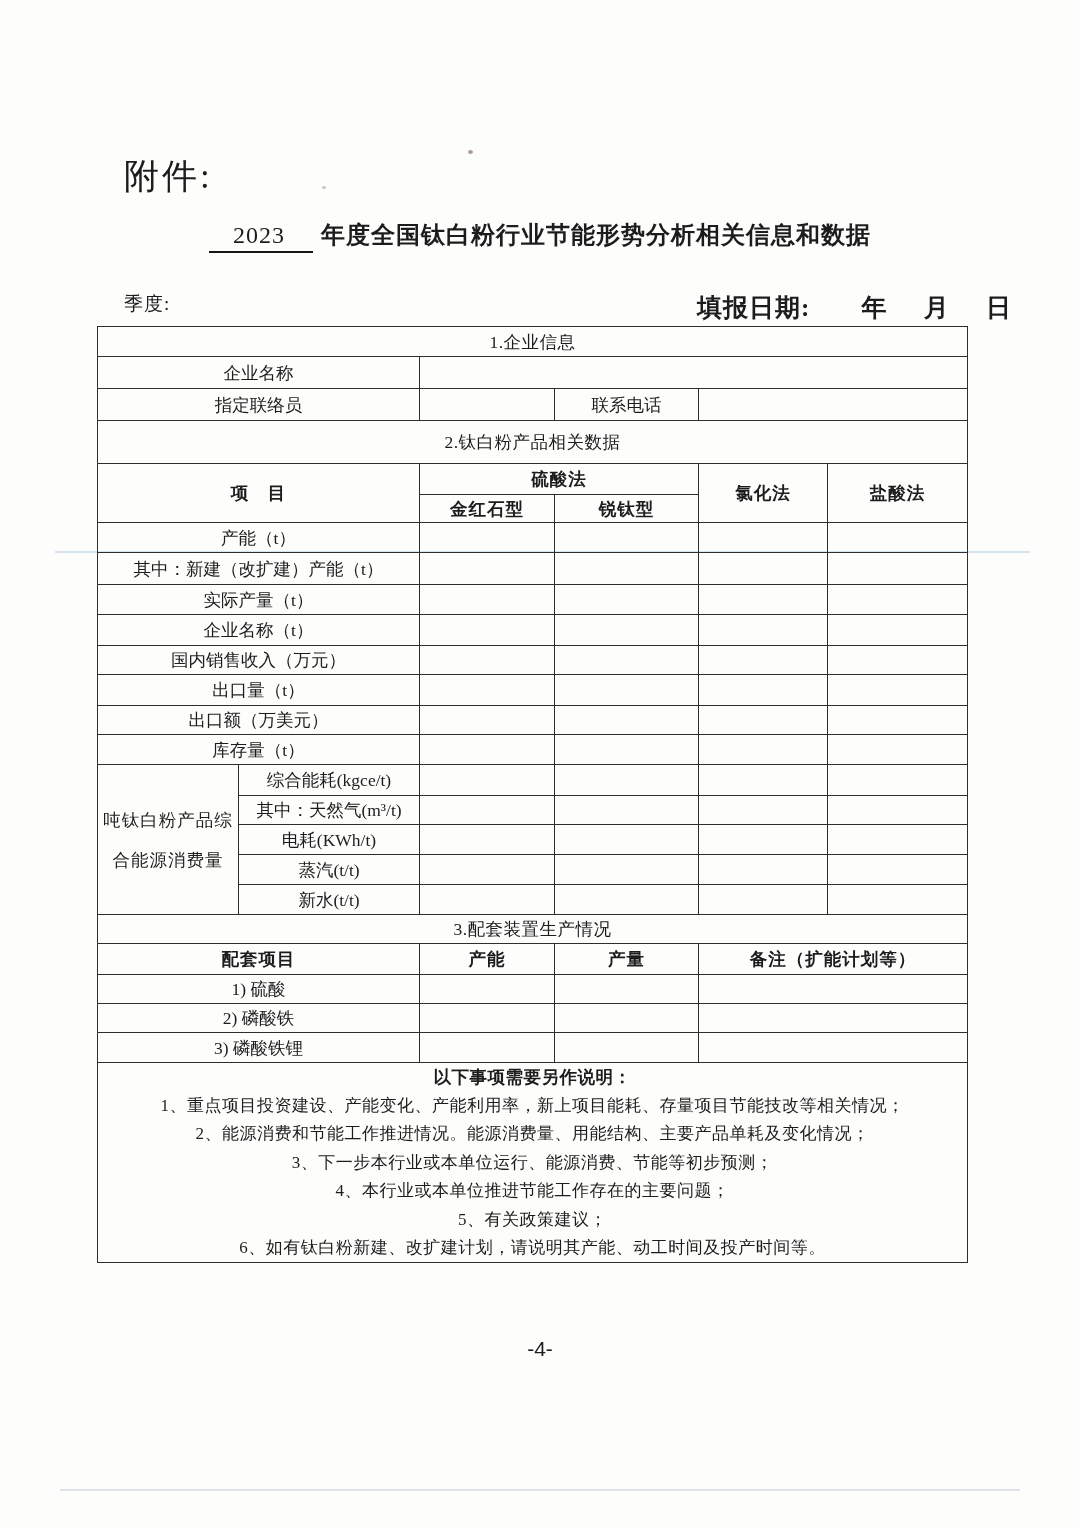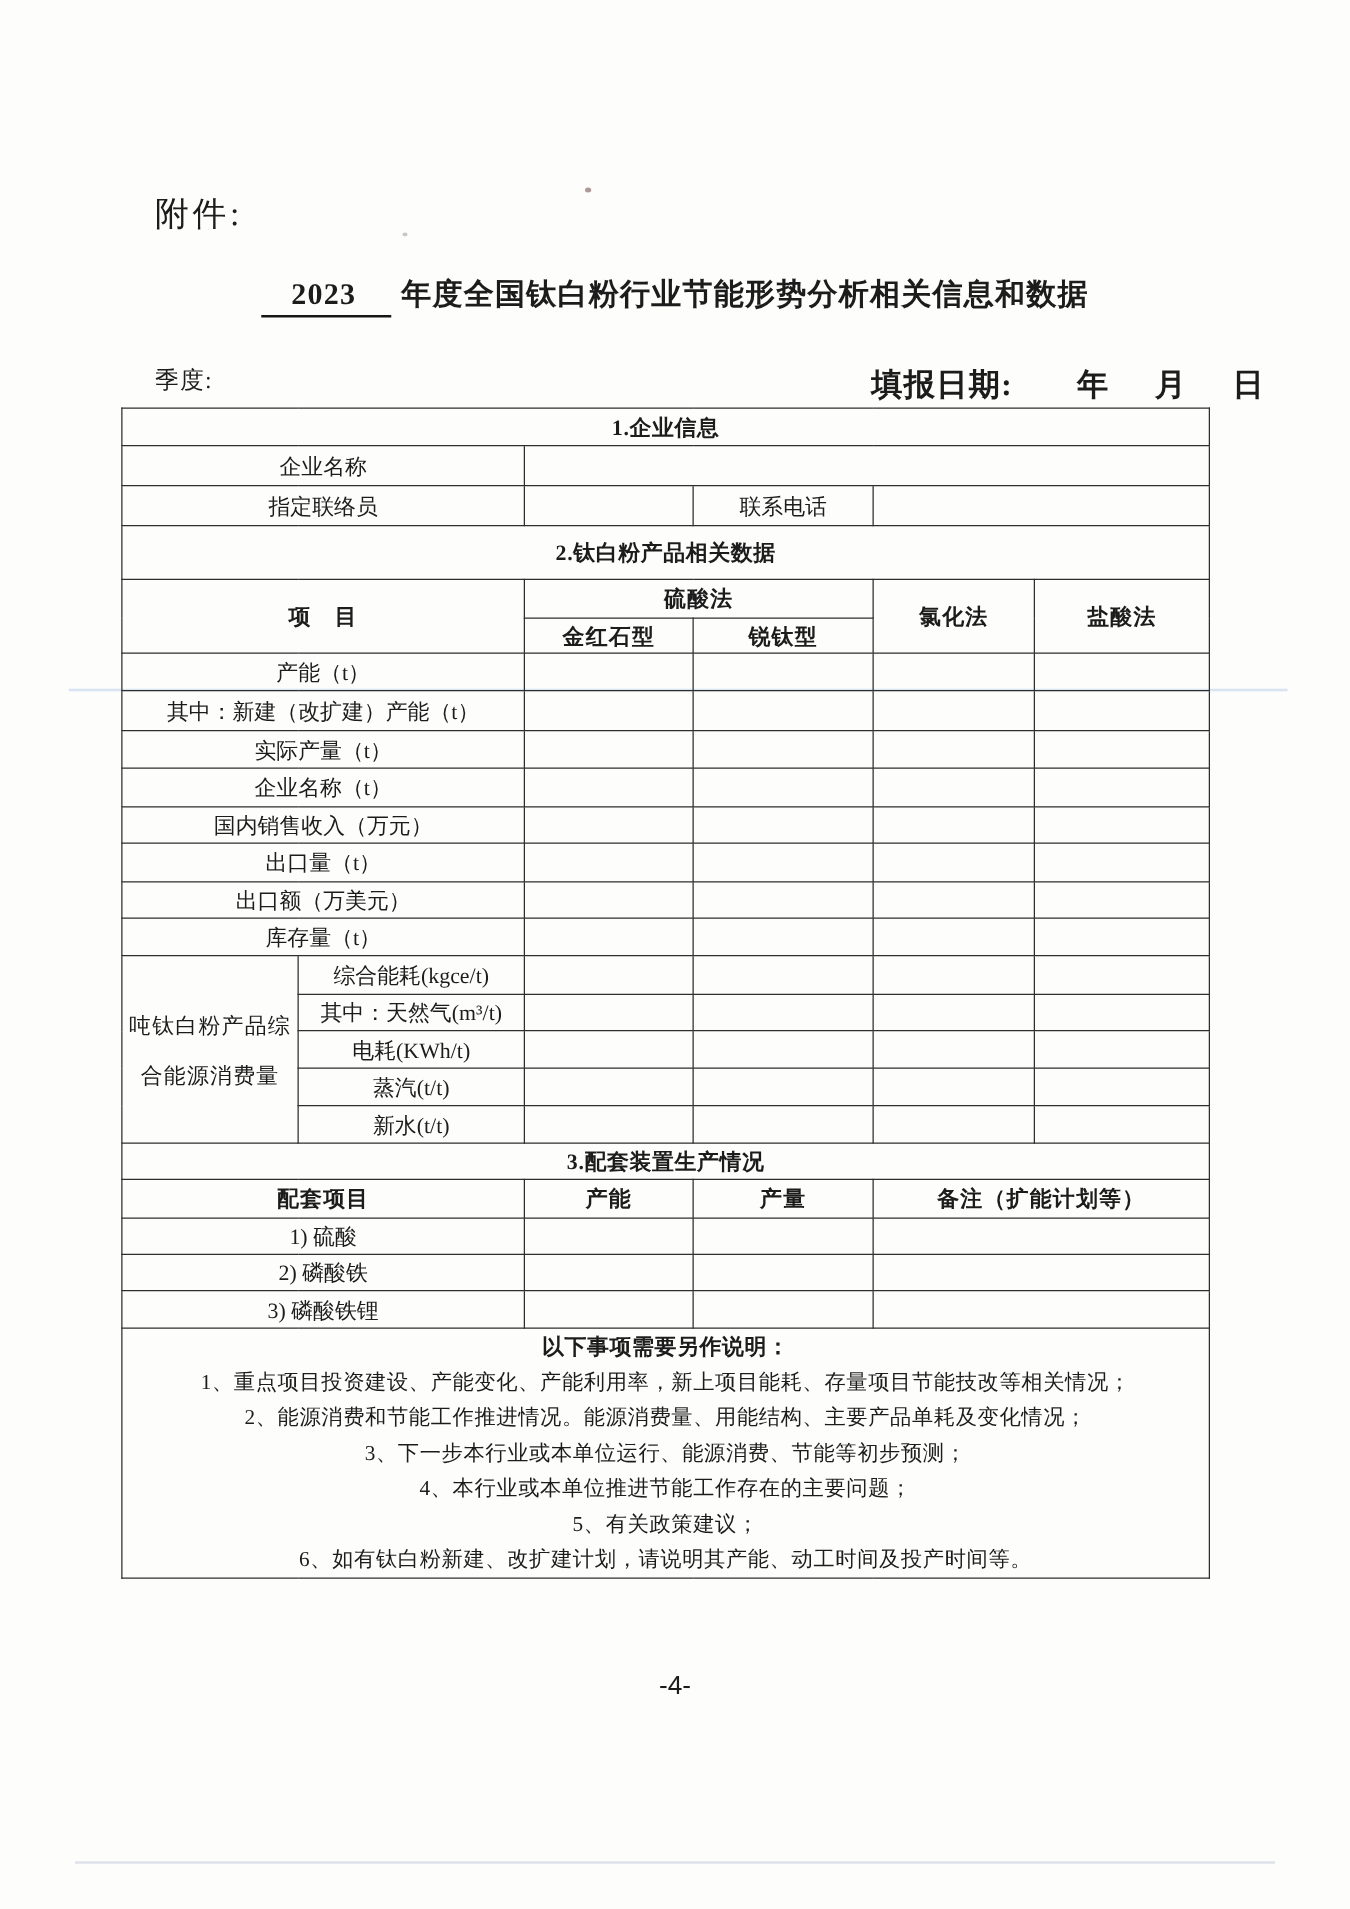--- a/index.html
+++ b/index.html
@@ -7,32 +7,32 @@
     position:relative;
     width:1080px; height:1527px;
     background:#fdfdfc;
     font-family:"Liberation Serif","DejaVu Serif",serif;
     color:#1c1c1c;
     overflow:hidden;
   }
   
   .attachment {
     position:absolute; left:124px; top:153px;
-    font-size:27px; letter-spacing:3px;
+    font-size:35px; letter-spacing:3px;
   }
   .doc-title {
     position:absolute; left:0; top:219px; width:1080px;
     text-align:center; font-size:24px; font-weight:bold;
     letter-spacing:1px; white-space:nowrap;
   }
   .title-year {
     border-bottom:2.5px solid #161616;
     padding:0 28px 3px 24px;
     margin-right:8px;
-    font-weight:bold;
+    font-weight:normal;
     text-align:right;
   }
   .meta-quarter {
     position:absolute; left:124px; top:291px;
     font-size:19px; font-weight:normal; letter-spacing:1px;
   }
   .meta-date {
     position:absolute; left:697px; top:291px;
     font-size:25px; font-weight:bold; letter-spacing:1px; white-space:nowrap;
   }
@@ -46,21 +46,21 @@
     border-collapse:collapse; table-layout:fixed;
   }
   table.form-table td {
     border:1.7px solid #2e2e2e;
     font-size:17.5px;
     text-align:center; vertical-align:middle;
     padding:0; overflow:hidden;
     white-space:nowrap;
   }
   td.sec {
-    text-align:left; font-weight:bold;
+    text-align:left; font-weight:normal;
     padding-left:9px; font-size:17.5px; letter-spacing:0.5px;
   }
   td.hdr { font-weight:bold; letter-spacing:1px; }
   td.hdr-left { font-weight:bold; text-align:left; padding-left:9px; letter-spacing:1px; }
   td.left-pad { text-align:left; padding-left:9px; }
   td.row-left { text-align:left; padding-left:9px; }
   td.energy-group { line-height:40px; font-size:17.5px; letter-spacing:1px; }
   td.notes-cell {
     text-align:left; vertical-align:top;
     padding:5px 12px 0 10px;

